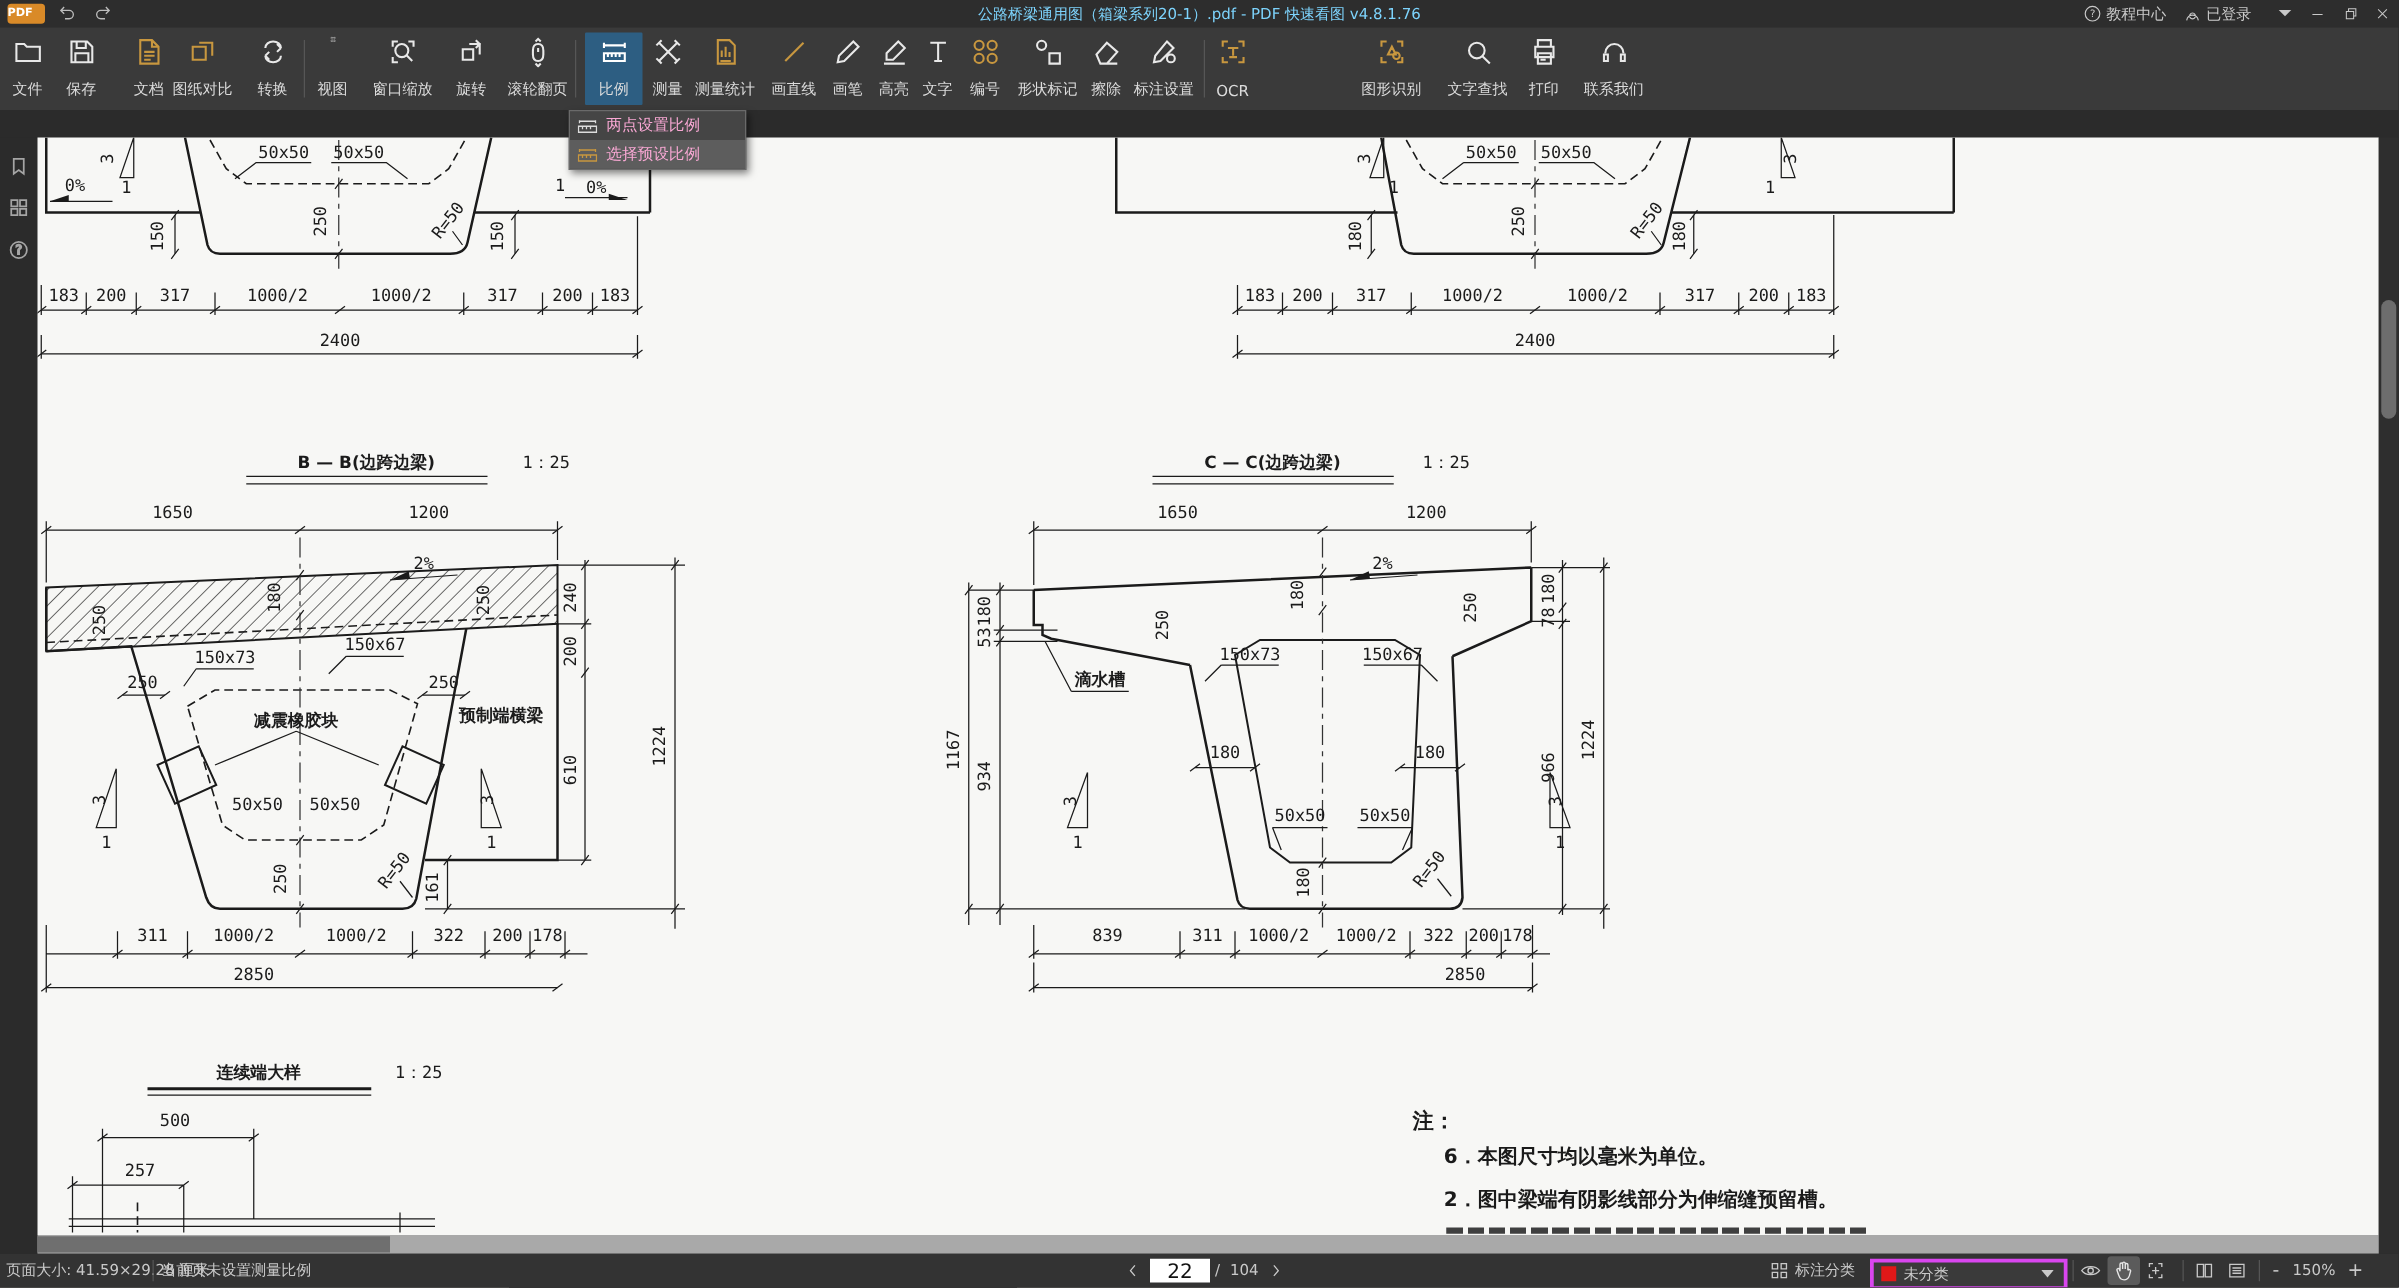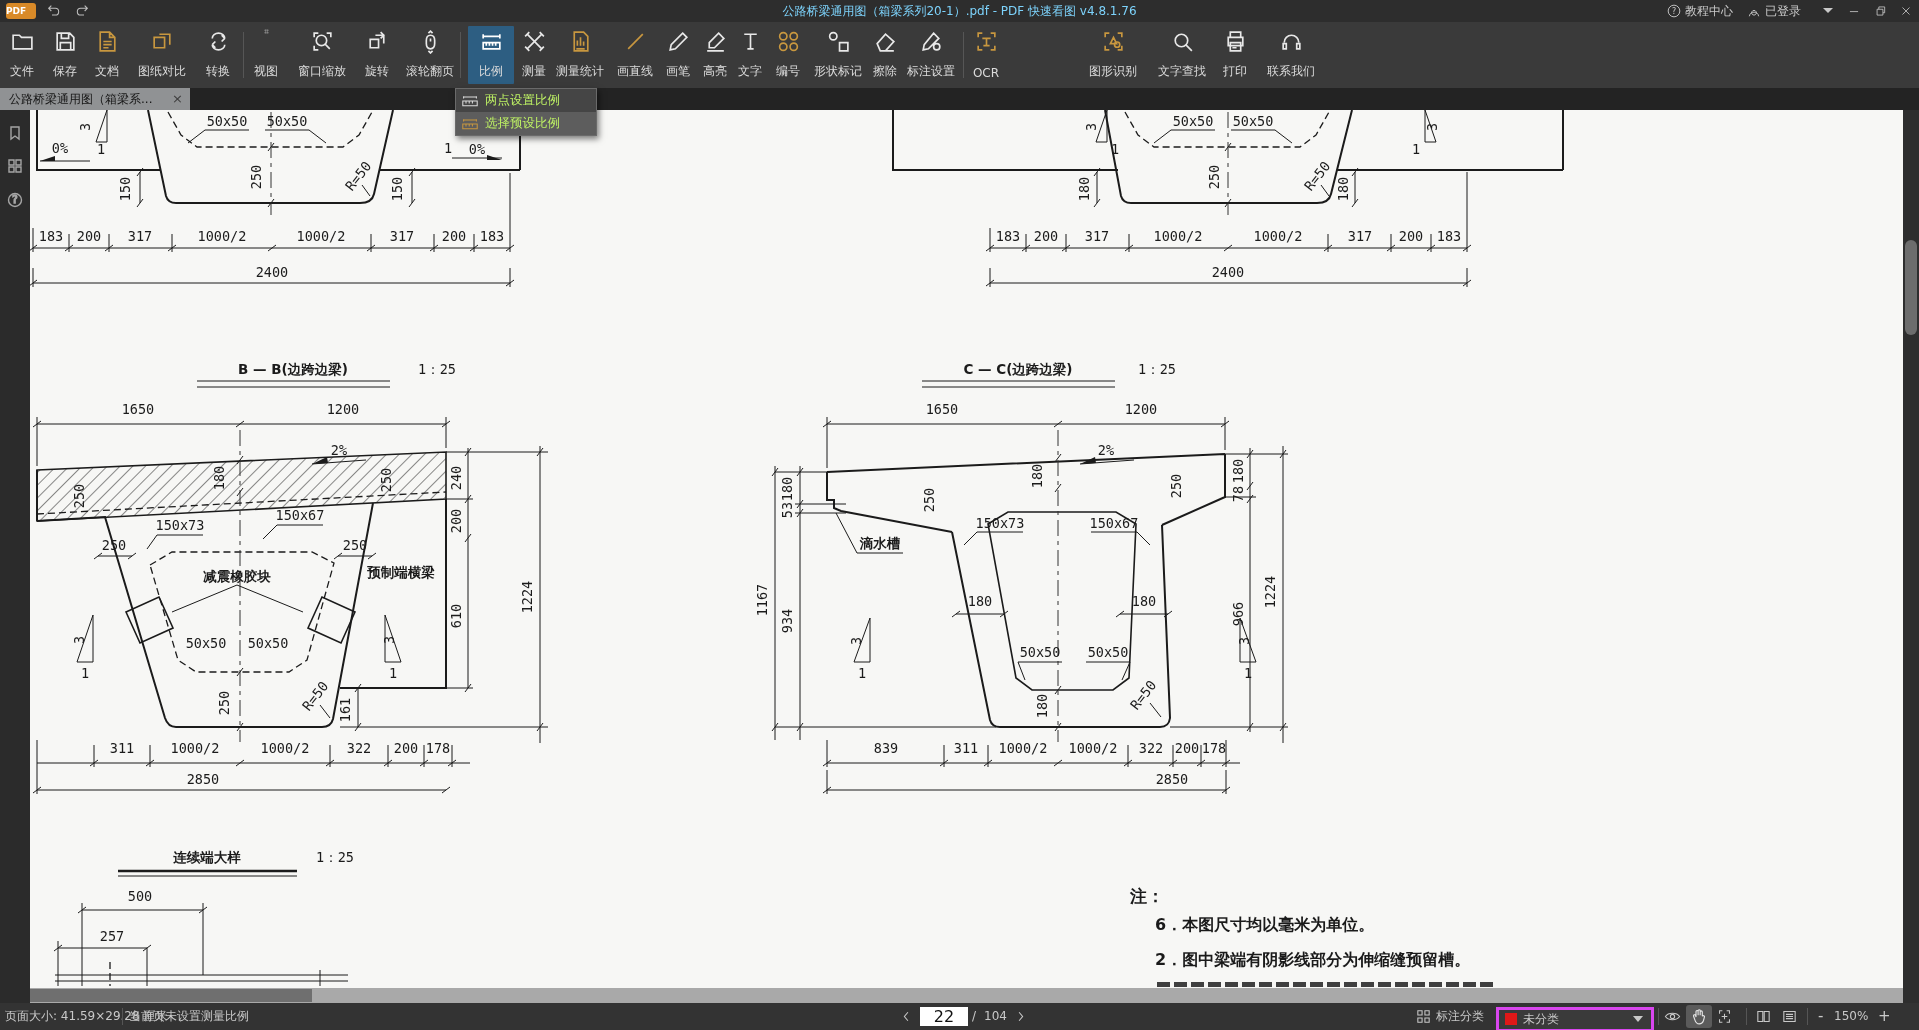--- a/index.html
+++ b/index.html
@@ -41,21 +41,21 @@
   .note{position:absolute;color:#1a1a1a;font-size:16px;font-weight:bold;white-space:nowrap;}
   .note-sliver{position:absolute;background:repeating-linear-gradient(90deg,#3f3f3f 0 13px,transparent 13px 17px);}
   
   .vscroll{position:absolute;left:1903px;top:110px;width:16px;height:893px;background:#2e2e2e;}
   .vthumb{position:absolute;left:2px;top:130px;width:12px;height:95px;background:#6d6d6d;border-radius:6px;}
   .hscroll{position:absolute;left:30px;top:988px;width:1873px;height:15px;background:#a9a9a9;}
   .hthumb{position:absolute;left:0;top:1px;width:282px;height:13px;background:#6f6f6f;}
   
   .dropdown{position:absolute;left:455px;top:88px;width:140px;background:#454545;border:1px solid #6a6a6a;
             box-shadow:2px 3px 6px rgba(0,0,0,.5);z-index:20;}
-  .drow{height:23px;display:flex;align-items:center;color:#bef264;font-size:12.5px;}
+  .drow{height:23px;display:flex;align-items:center;color:#f9a8d4;font-size:12.5px;}
   .drow.hover{background:#5d5d5d;}
   .drow svg{width:16px;height:12px;margin:0 7px 0 6px;fill:none;stroke-width:1.3;}
   
   .statusbar{position:absolute;left:0;top:1003px;width:1919px;height:27px;background:#333;color:#c9c9c9;font-size:12px;}
   .sdiv{position:absolute;top:5px;width:1px;height:17px;background:#555;}
   .s-ico svg{stroke:#c9c9c9;fill:none;stroke-width:1.5;}
   .s-ico{position:absolute;top:5px;width:17px;height:17px;}
   .stext{position:absolute;top:0;height:27px;line-height:27px;white-space:nowrap;}
   .pageinput{position:absolute;left:920px;top:4px;width:44px;height:17px;border:none;background:#fff;color:#111;
              text-align:center;font-size:16px;font-family:"DejaVu Sans",sans-serif;}
@@ -122,21 +122,21 @@
           <path d="M3 19 V6 H9 L11 8 H21 V19 Z" stroke="#e8e8e8"></path>
         </svg>
         <span class="lbl">文件</span>
       </div>
       <div class="titem" style="left: 47px; width: 36px;">
         <svg viewBox="0 0 24 24">
           <path d="M4 4 H16 L20 8 V20 H4 Z M8 4 V9 H15 V4 M7 20 V13 H17 V20" stroke="#e8e8e8"></path>
         </svg>
         <span class="lbl">保存</span>
       </div>
-      <div class="titem" style="left: 89px; width: 36px;">
+      <div class="titem" style="left: 101px; width: 36px;">
         <svg viewBox="0 0 24 24">
           <path d="M5 3 H14 L19 8 V21 H5 Z M14 3 V8 H19 M8 12 H16 M8 15 H16 M8 18 H13" stroke="#c8973f"></path>
         </svg>
         <span class="lbl">文档</span>
       </div>
       <div class="titem" style="left: 134px; width: 56px;">
         <svg viewBox="0 0 24 24">
           <path d="M4 8 H14 V18 H4 Z M9 5 H19 V15" stroke="#c8973f"></path>
         </svg>
         <span class="lbl">图纸对比</span>
@@ -265,26 +265,20 @@
         <span class="lbl">打印</span>
       </div>
       <div class="titem" style="left: 1263px; width: 56px;">
         <svg viewBox="0 0 24 24">
           <path d="M5 13 a7 7 0 0 1 14 0 M4 14 H7 V19 H4 Z M17 14 H20 V19 H17 Z" stroke="#e8e8e8"></path>
         </svg>
         <span class="lbl">联系我们</span>
       </div>
     </div>
 
-  <div class="tabbar">
-    <div class="tab">
-      <span>公路桥梁通用图（箱梁系...</span>
-      <span class="close">×</span>
-    </div>
-  </div>
 
   <div class="sidebar">
     <div class="sb-ico" style="top:15px">
       <svg viewBox="0 0 16 16">
           <path d="M4 2 H12 V14 L8 11 L4 14 Z"></path>
         </svg></div>
     <div class="sb-ico" style="top:48px">
       <svg viewBox="0 0 16 16">
           <path d="M2 2 H7 V7 H2 Z M9 2 H14 V7 H9 Z M2 9 H7 V14 H2 Z M9 9 H14 V14 H9 Z"></path>
         </svg></div>

